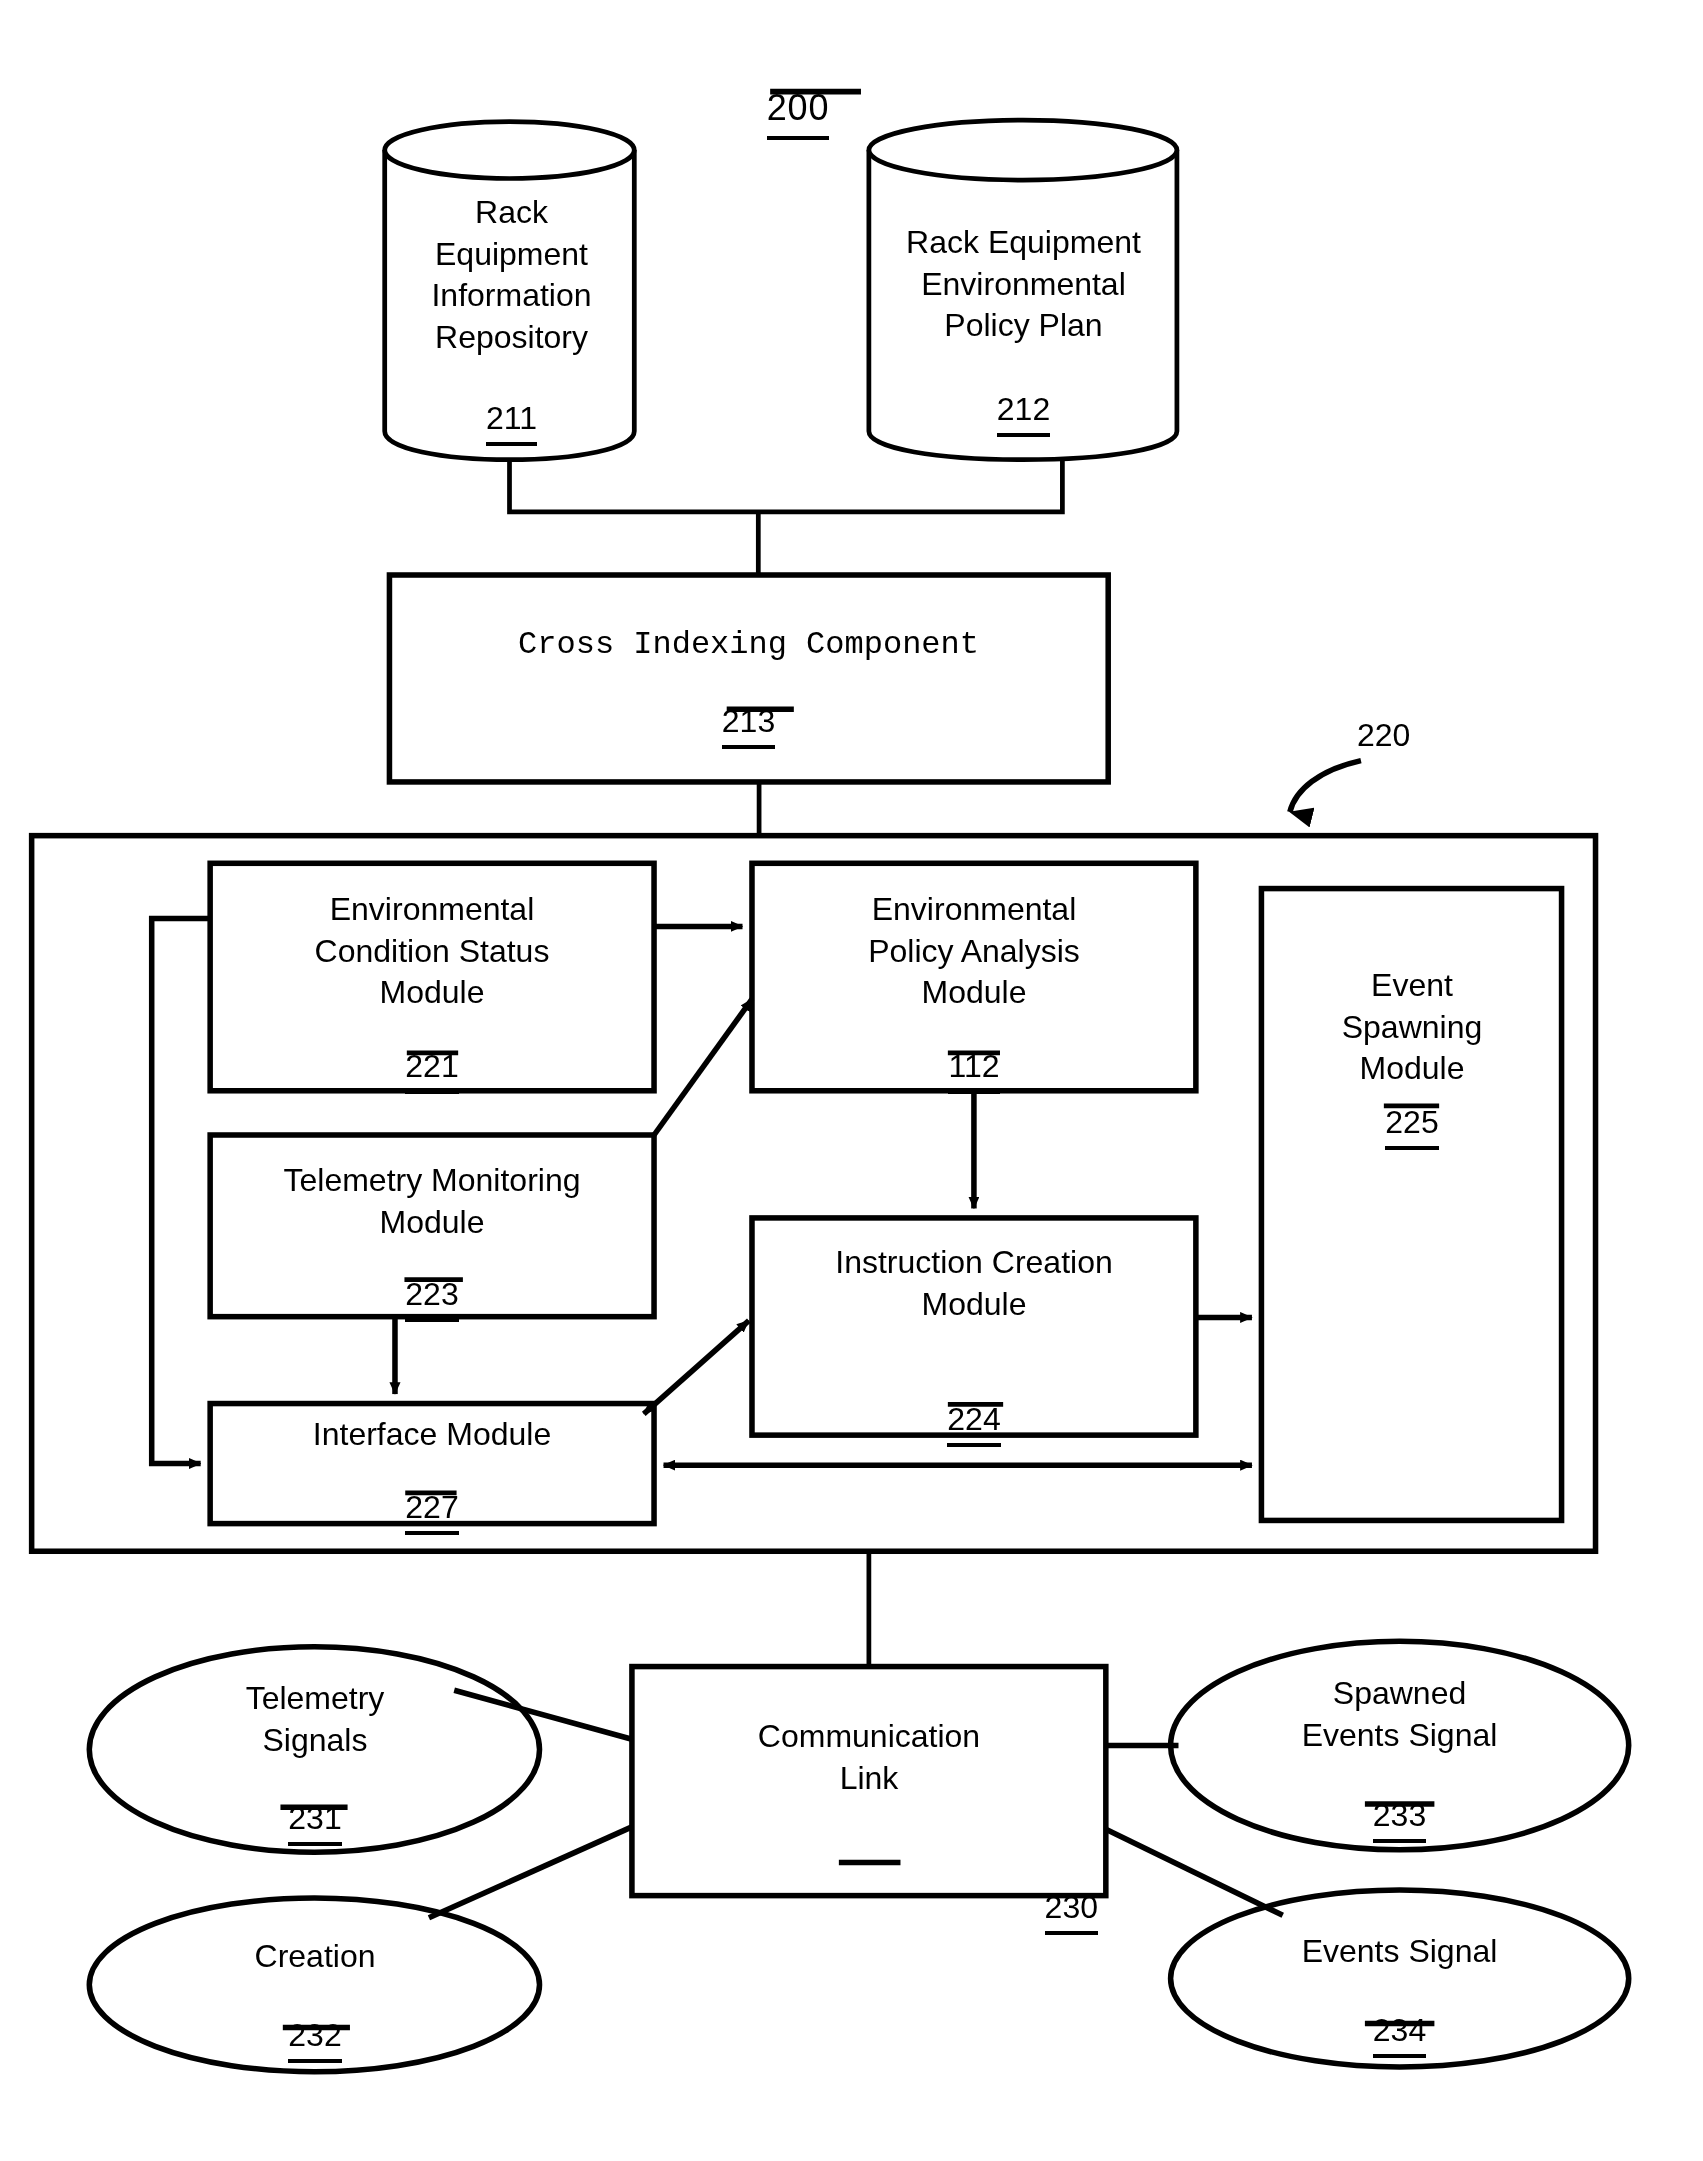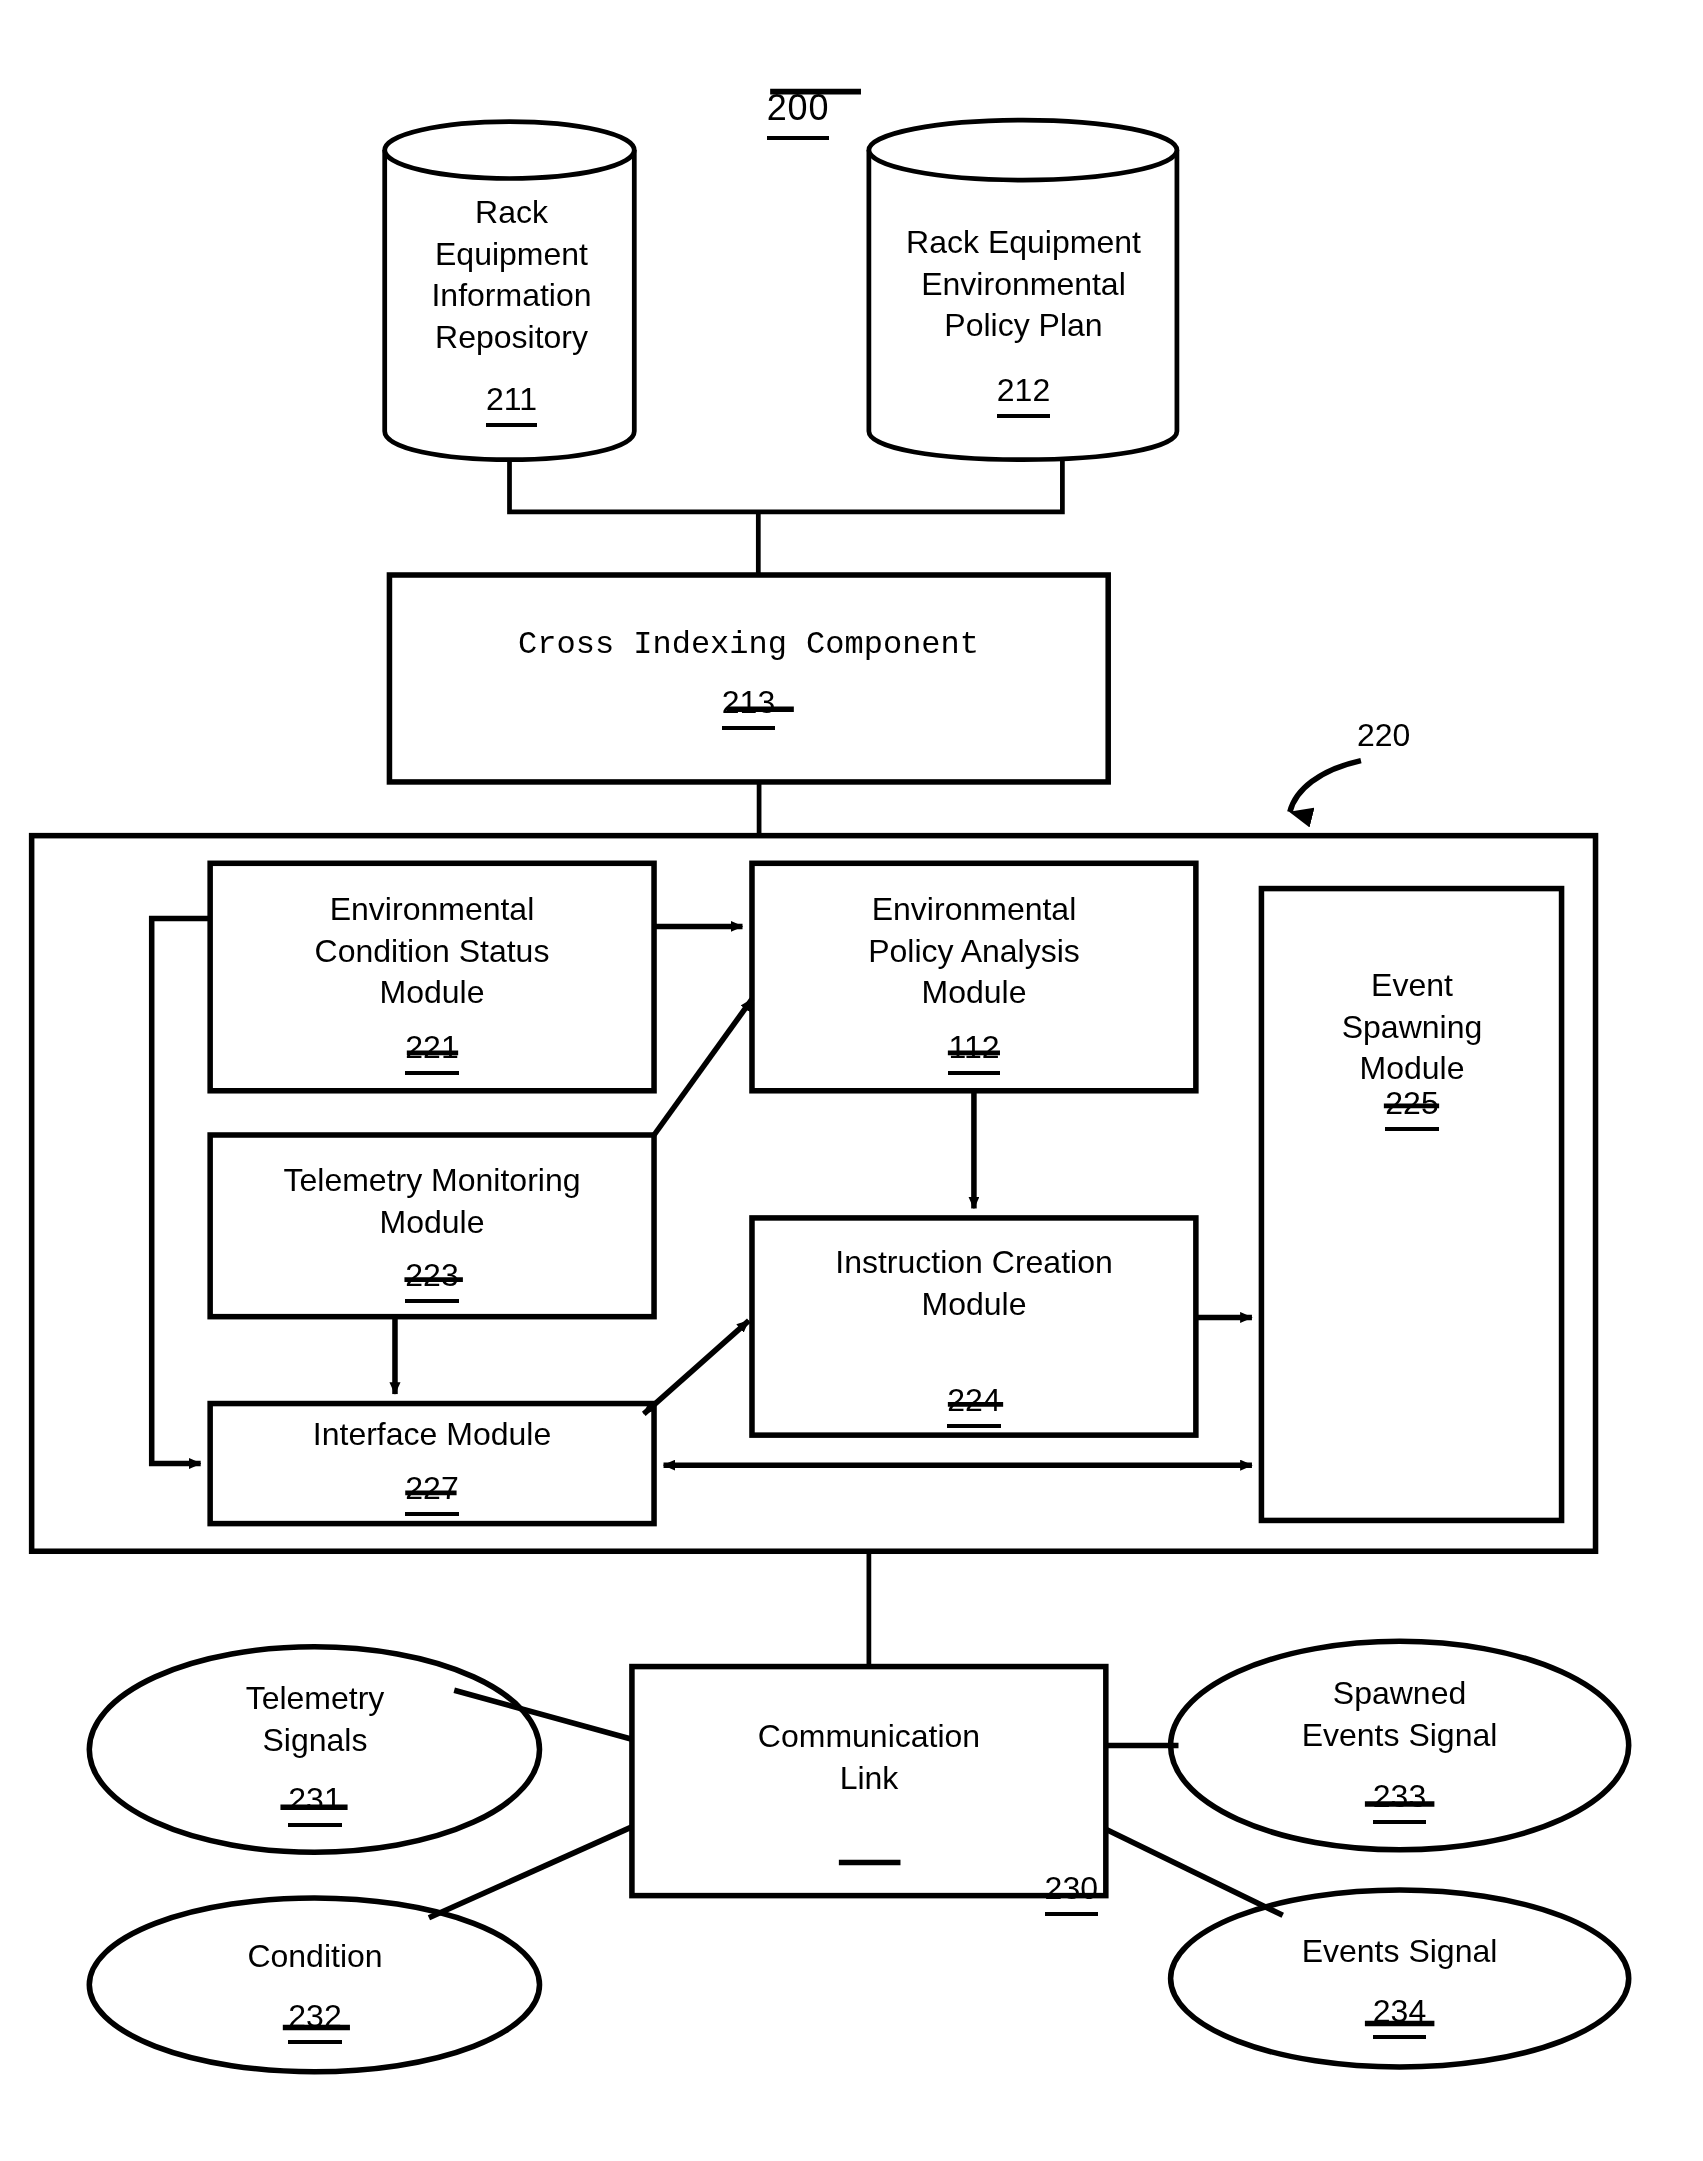--- a/index.html
+++ b/index.html
@@ -40,21 +40,21 @@
     display: inline-block;
   }
   .node-title {
     font-size: 32px;
   }
   .node-ref {
     font-size: 32px;
     display: inline-block;
     border-bottom: 4px solid #000;
     padding-bottom: 1.6px;
-    margin-top: 0;
+    margin-top: 19px;
   }
 </style>
 </head>
 <body>
 
 <div id="page">
 
   <svg id="svg-layer" viewBox="0 0 2156 2736" xmlns="http://www.w3.org/2000/svg">
     <defs>
       <marker id="ah" markerWidth="14" markerHeight="12" refX="13" refY="6" orient="auto" markerUnits="userSpaceOnUse">
@@ -223,21 +223,21 @@
   <div class="lbl" style="left:640px; top:1852px; width:458px;text-align:right;">
     <span class="node-ref">230</span>
   </div>
 
   <div class="lbl node-title" style="left:141px; top:1678px; width:348px;">Telemetry
 Signals</div>
   <div class="lbl" style="left:141px; top:1763px; width:348px;">
     <span class="node-ref">231</span>
   </div>
 
-  <div class="lbl node-title" style="left:141px; top:1936px; width:348px;">Condition</div>
+  <div class="lbl node-title" style="left:141px; top:1936px; width:348px;">Creation</div>
   <div class="lbl" style="left:141px; top:1980px; width:348px;">
     <span class="node-ref">232</span>
   </div>
 
   <div class="lbl node-title" style="left:1218px; top:1673px; width:363px;">Spawned
 Events Signal</div>
   <div class="lbl" style="left:1218px; top:1760px; width:363px;">
     <span class="node-ref">233</span>
   </div>
 

